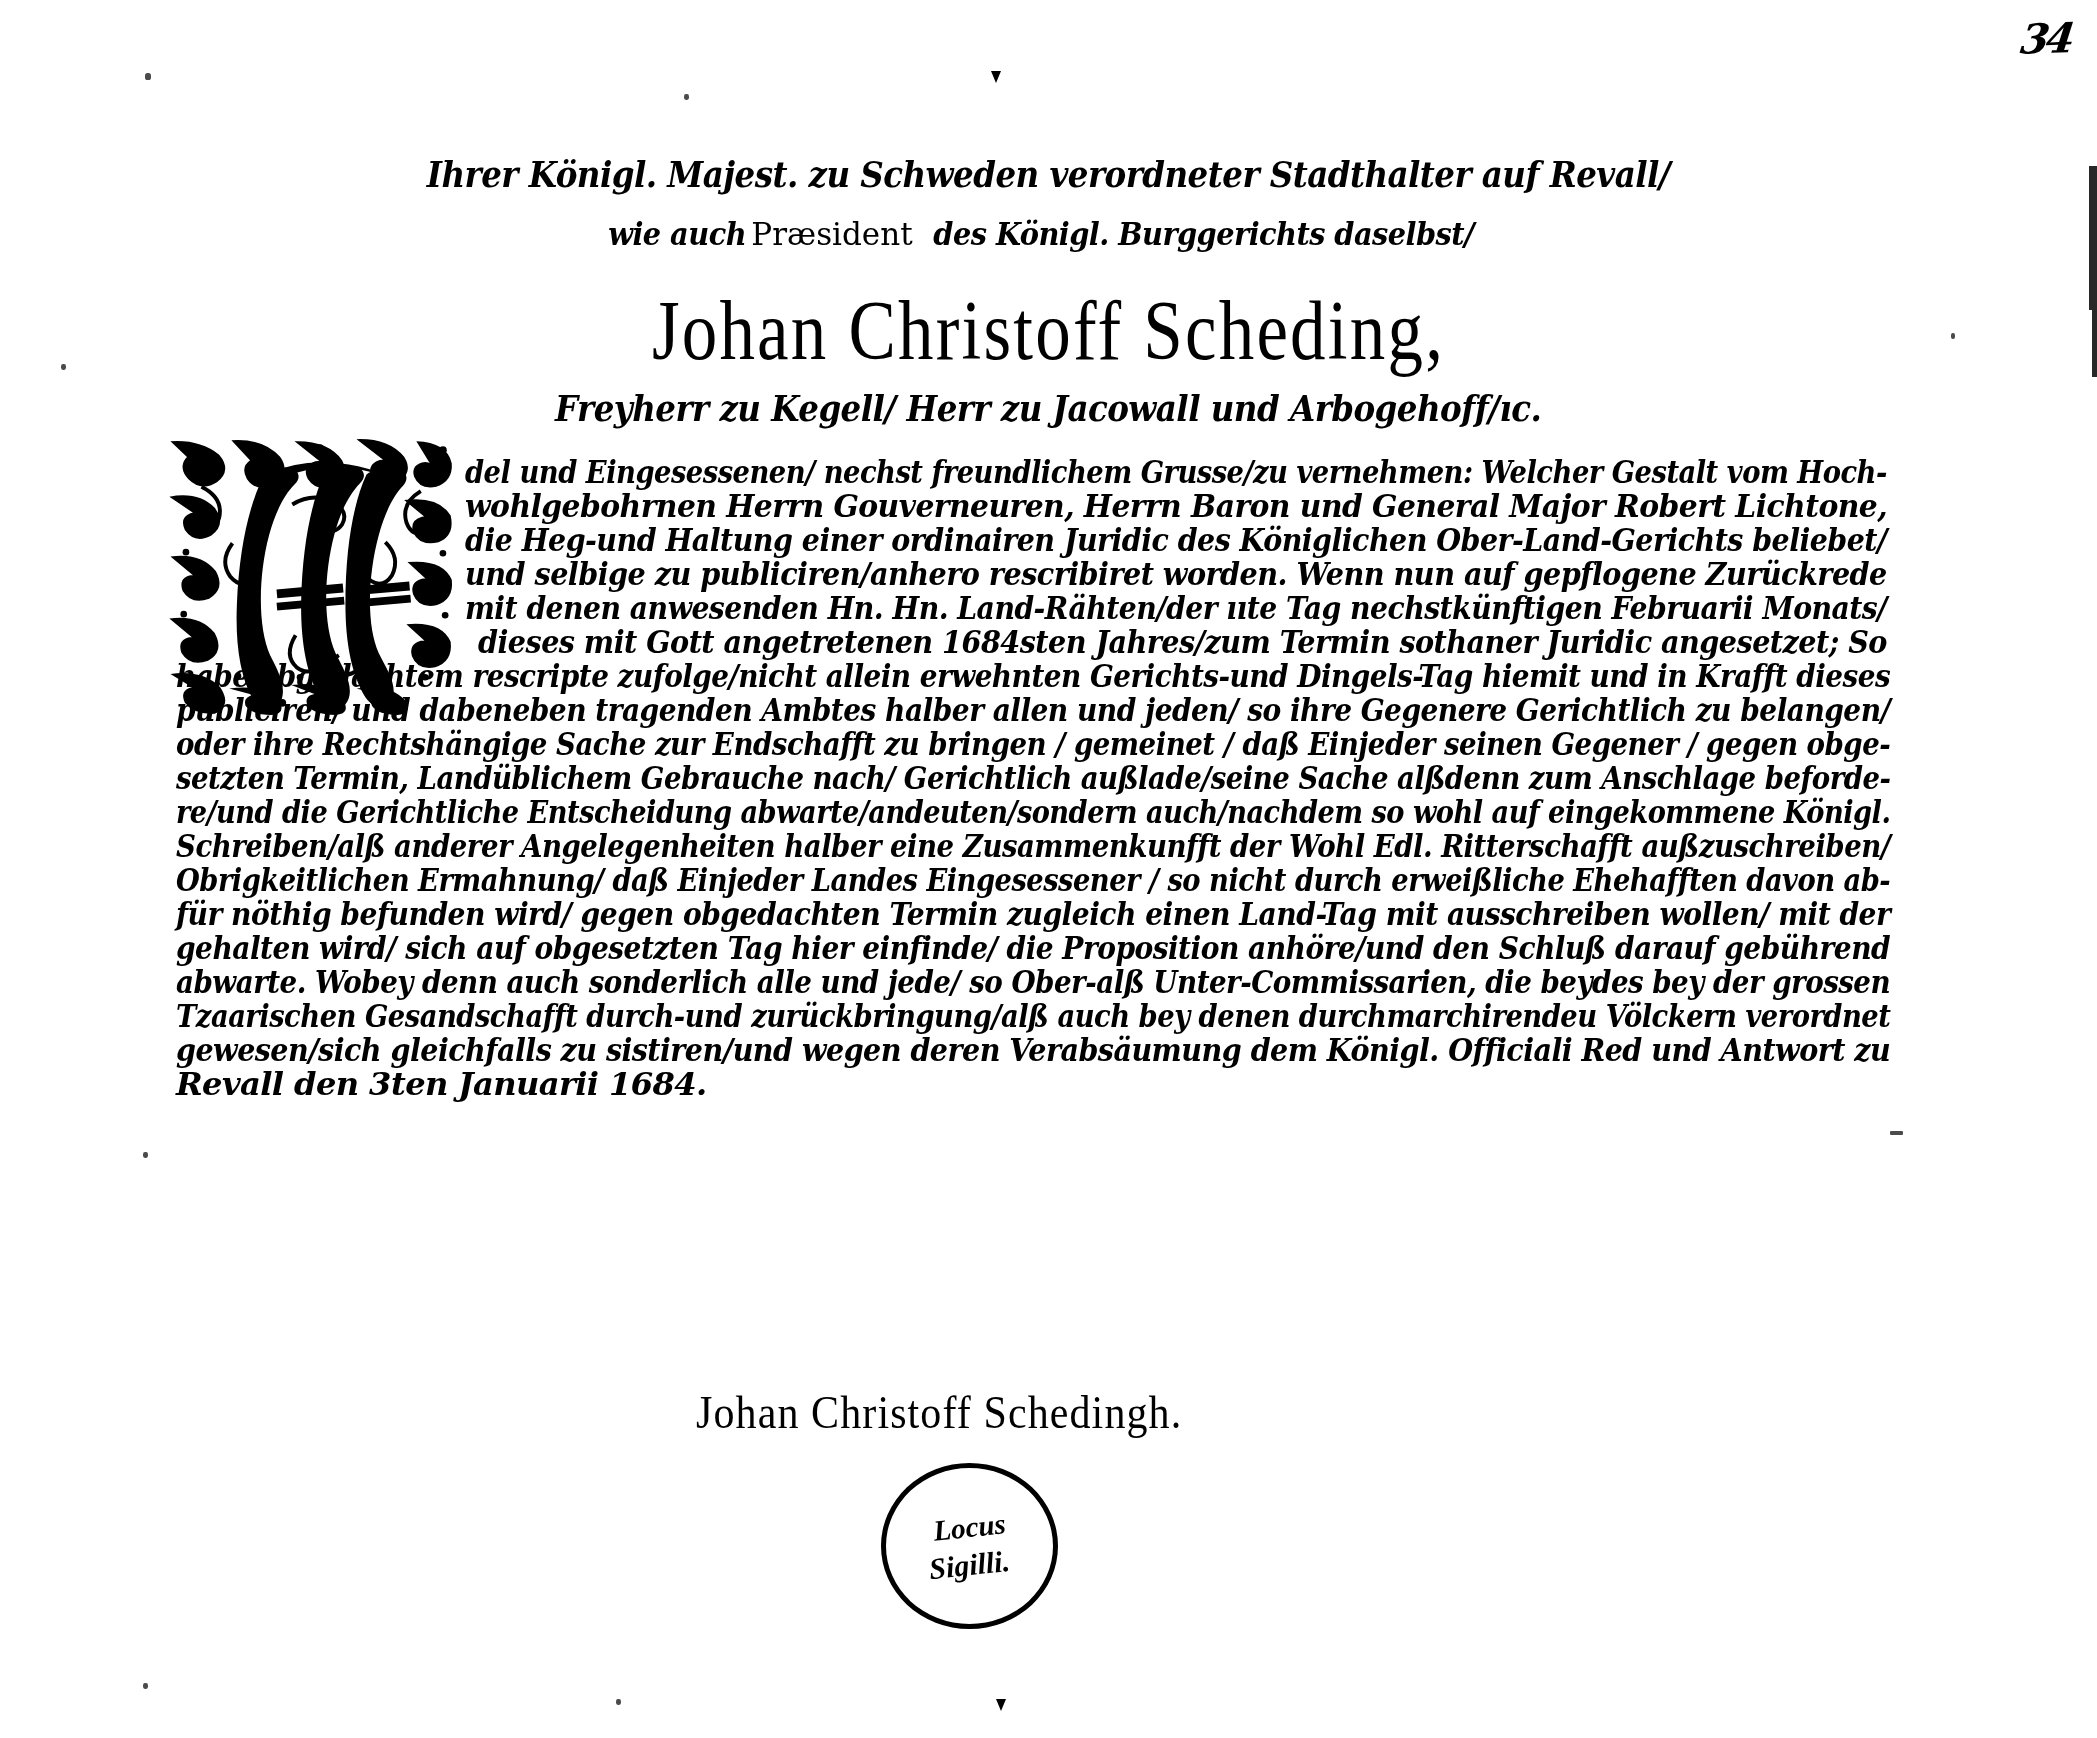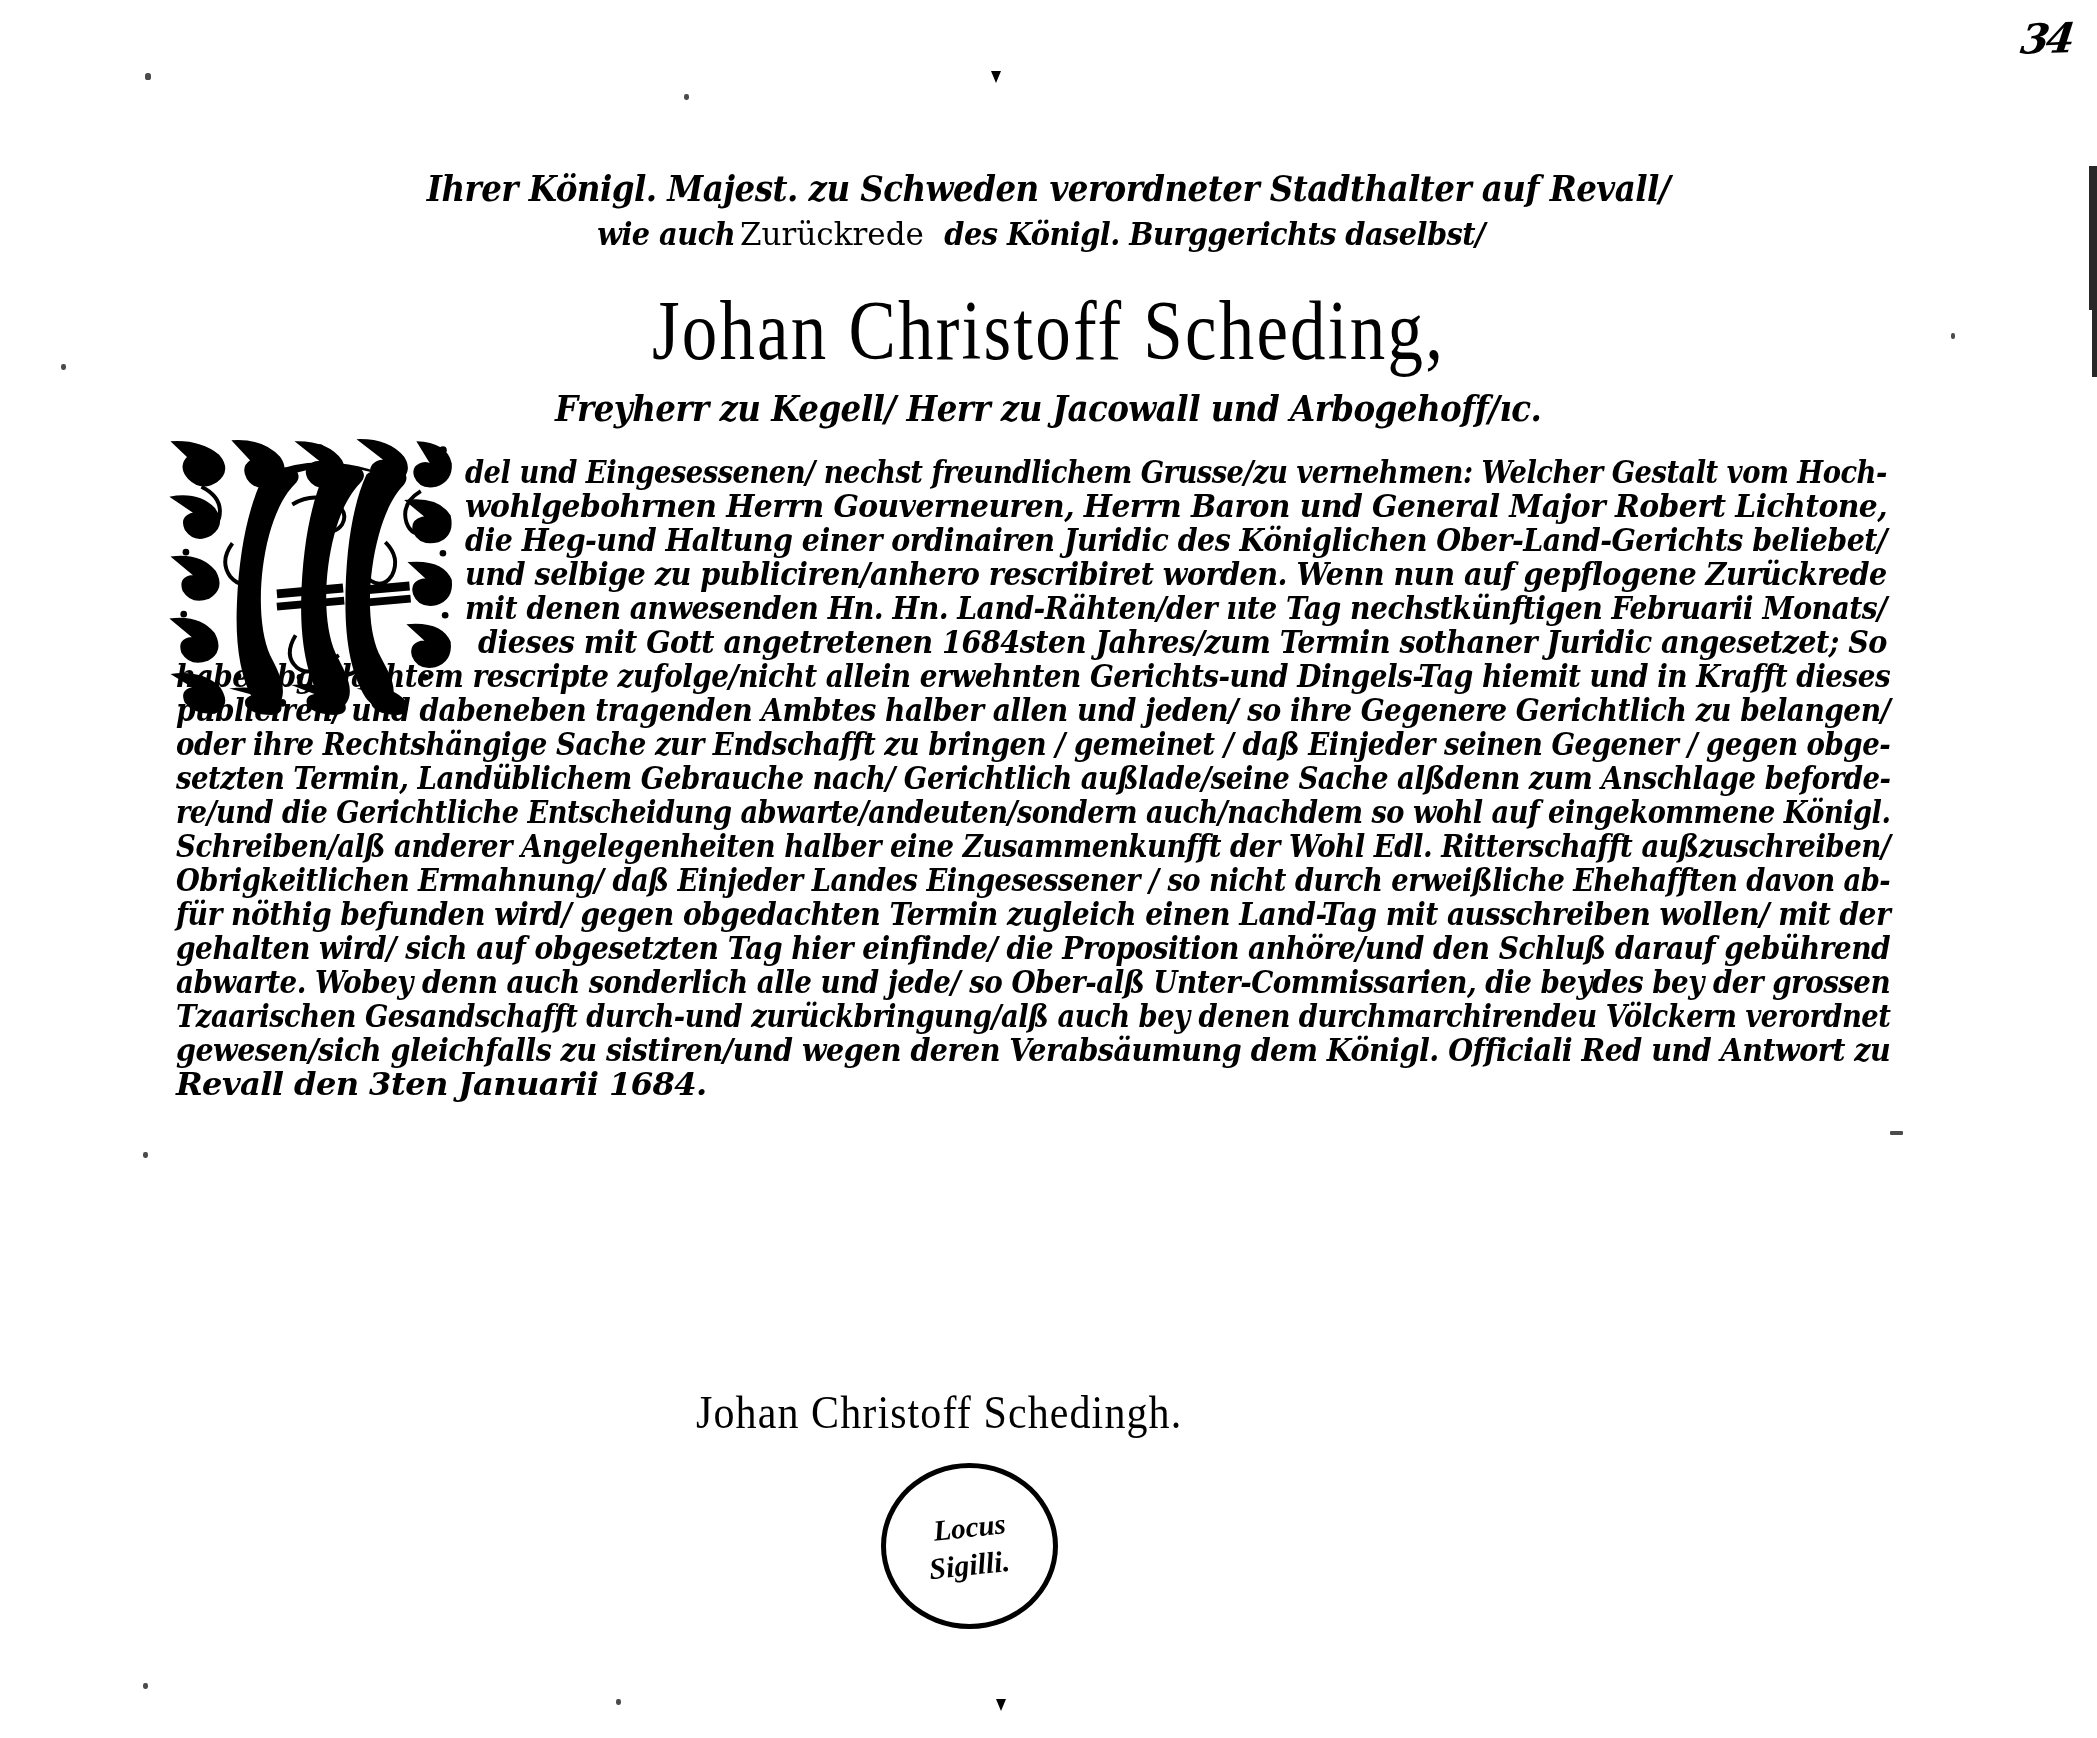--- a/index.html
+++ b/index.html
@@ -52,21 +52,21 @@
   }
   .edge-mark.b { top: 310px; height: 67px; width: 5px; }
 
   
   .hdr {
     position: absolute;
     left: 0; right: 0;
     text-align: center;
   }
   .hdr-l1 {
-    top: 168px;
+    top: 154px;
     font-size: 35px;
     letter-spacing: 0px;
   }
   .hdr-l2 {
     top: 216px;
     font-size: 31px;
   }
   .frak {
     font-family: "DejaVu Serif", serif;
     font-weight: 700;
@@ -198,21 +198,21 @@
   <div class="speck" style="left:1890px;top:1131px;width:13.3px;height:3.9px;border-radius:1.1px;"></div>
   <div class="speck" style="left:143px;top:1683px;width:5px;height:6.1px;"></div>
   <div class="speck" style="left:616px;top:1699px;width:5px;height:6.1px;"></div>
   <div class="caret" style="left:991px;top:71px;"></div>
   <div class="caret" style="left:996px;top:1699px;"></div>
 
   <div class="hdr hdr-l1">
     <span class="frak">Ihrer Königl. Majest. zu Schweden verordneter Stadthalter auf Revall/</span>
   </div>
   <div class="hdr hdr-l2">
-    <span class="frak">wie auch </span><span class="rom">Zurückrede</span><span class="frak"> des Königl. Burggerichts daselbst/</span>
+    <span class="frak">wie auch </span><span class="rom">Præsident</span><span class="frak"> des Königl. Burggerichts daselbst/</span>
   </div>
 
   <div class="bigname">Johan Christoff Scheding,</div>
   <div class="subname">
     <span class="frak">Freyherr zu Kegell/ Herr zu Jacowall und Arbogehoff/ıc.</span>
   </div>
 
   <div class="initial">
     <svg viewBox="0 0 520 500" xmlns="http://www.w3.org/2000/svg" aria-hidden="true">
       <rect x="0" y="0" width="520" height="500" fill="#fff"></rect>

